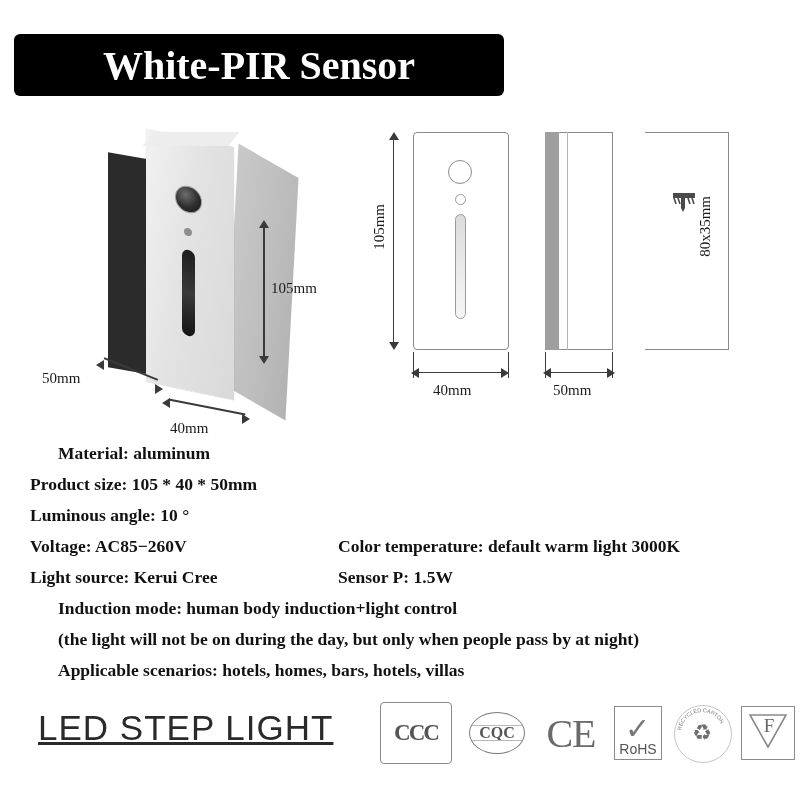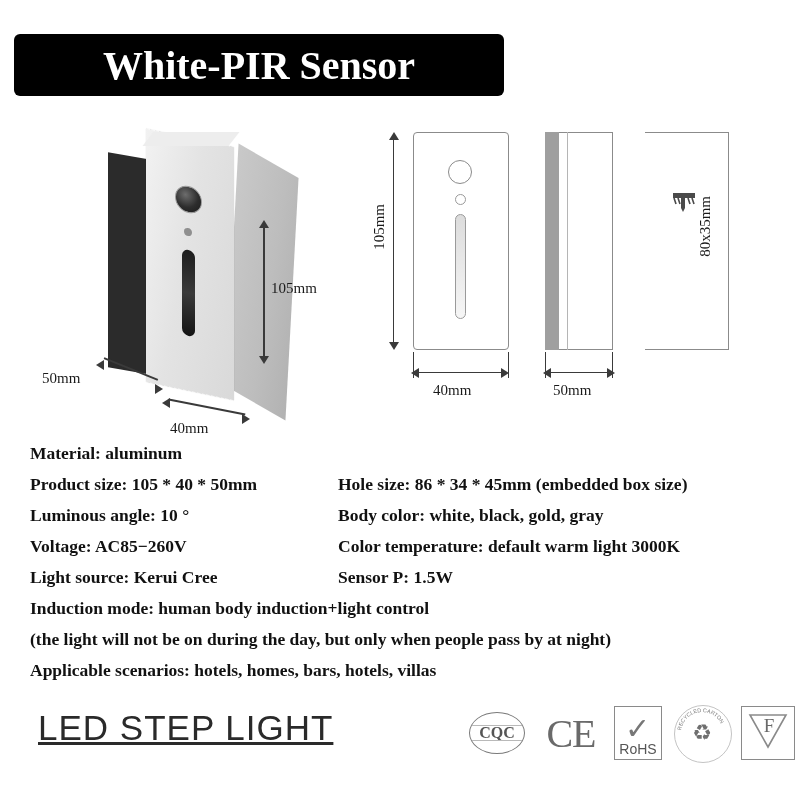--- a/index.html
+++ b/index.html
@@ -275,20 +275,21 @@
   .spec-col-left {
     width: 308px;
     flex: 0 0 308px;
     white-space: nowrap;
   }
   .spec-col-right {
     white-space: nowrap;
   }
   .spec-full {
     white-space: nowrap;
+    margin-left: 28px;
   }
 
   
   .footer {
     position: absolute;
     left: 0;
     top: 694px;
     width: 800px;
     height: 106px;
   }
@@ -506,25 +507,23 @@
   </svg>
   <div class="v-label" style="left:352px; top:78px;">80x35mm</div>
 </div>
 
 <div class="specs">
   <div class="spec-row">
     <div class="spec-full">Material: aluminum</div>
   </div>
   <div class="spec-row">
     <div class="spec-col-left">Product size: 105 * 40 * 50mm</div>
-    <div class="spec-col-right">Hole size: 86 * 34 * 45mm (embedded box size)</div>
   </div>
   <div class="spec-row">
     <div class="spec-col-left">Luminous angle: 10 °</div>
-    <div class="spec-col-right">Body color: white, black, gold, gray</div>
   </div>
   <div class="spec-row">
     <div class="spec-col-left">Voltage: AC85−260V</div>
     <div class="spec-col-right">Color temperature: default warm light 3000K</div>
   </div>
   <div class="spec-row">
     <div class="spec-col-left">Light source: Kerui Cree</div>
     <div class="spec-col-right">Sensor P: 1.5W</div>
   </div>
   <div class="spec-row">
@@ -534,20 +533,23 @@
     <div class="spec-full">(the light will not be on during the day, but only when people pass by at night)</div>
   </div>
   <div class="spec-row">
     <div class="spec-full">Applicable scenarios: hotels, homes, bars, hotels, villas</div>
   </div>
 </div>
 
 <div class="footer">
   <div class="footer-title">LED STEP LIGHT</div>
 
+  <div class="cert cert-box" style="left:380px; width:72px; border-radius:4px;">
+    <span class="ccc-text">CCC</span>
+  </div>
 
   <div class="cert" style="left:466px; width:62px;">
     <div class="cqc-oval">
       <span>CQC</span>
     </div>
   </div>
 
   <div class="cert" style="left:540px; width:62px;text-align:right;">
     <span class="ce-text">CE</span>
   </div>

